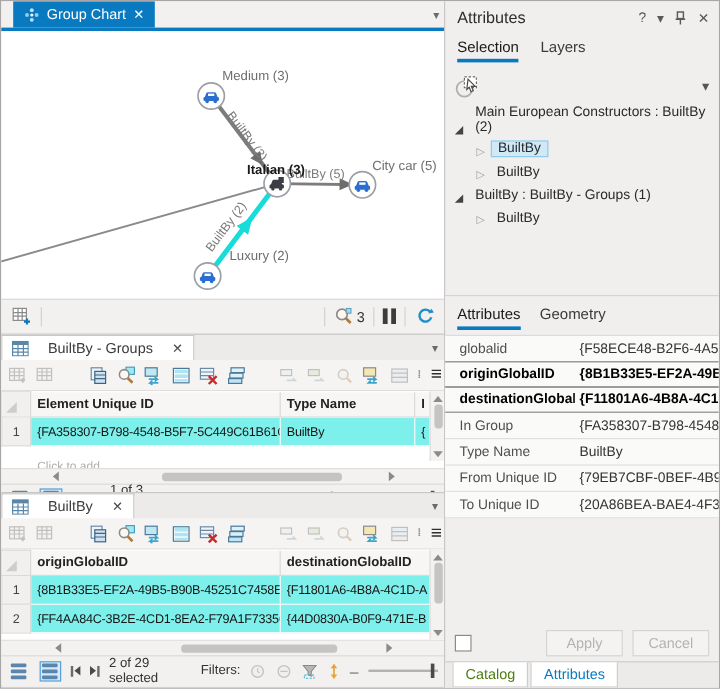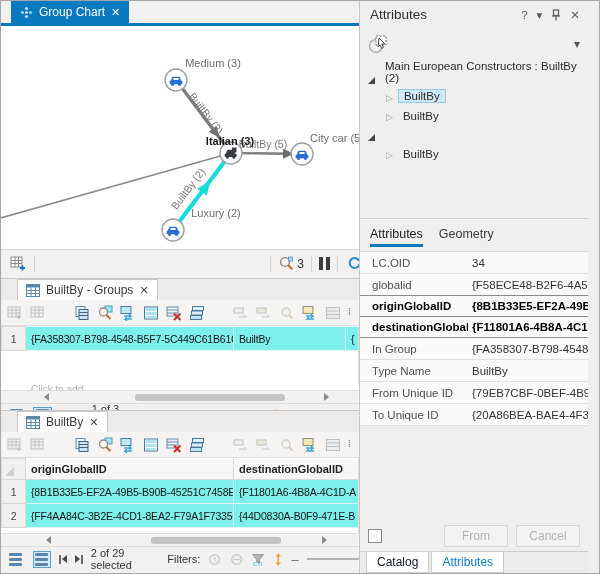--- a/index.html
+++ b/index.html
@@ -16,21 +16,21 @@
   
   .chart-canvas{position:absolute;left:0;top:25px;width:371px;height:223px;background:#fff;border-right:1px solid #c9c7c5;}
   
   .chart-statusbar{position:absolute;left:0;top:248px;width:371px;height:28px;background:#f2f1ef;border-top:1px solid #dddbd9;border-right:1px solid #c9c7c5;display:flex;align-items:center;padding:0 8px;}
   .vsep{width:1px;height:16px;background:#d4d2d0;margin:0 7px;}
   .zoombadge{display:flex;align-items:center;gap:2px;font-size:12px;color:#333;}
   .pause{display:flex;gap:3px;}
   .pause span{display:block;width:4px;height:13px;background:#3c3c3c;}
   
   .panel-tabstrip{display:flex;align-items:flex-end;height:22px;background:#edebe9;border-top:1px solid #c9c7c5;border-right:1px solid #c9c7c5;}
-  .panel-tab{height:21px;background:#fff;border:1px solid #c9c7c5;border-bottom:none;display:flex;align-items:center;gap:6px;padding:0 8px;font-size:12px;color:#3a3a3a;margin-left:16px;}
+  .panel-tab{height:21px;background:#fff;border:1px solid #c9c7c5;border-bottom:none;display:flex;align-items:center;gap:16px;padding:0 8px;font-size:12px;color:#3a3a3a;margin-left:0;}
   .panel-tab .close{color:#4a4a4a;font-size:11px;}
   .toolbar{height:26px;background:#f5f4f2;border-bottom:1px solid #e0dedc;border-right:1px solid #c9c7c5;display:flex;align-items:center;gap:7px;padding:0 6px;}
   .tbtn{width:18px;height:18px;display:flex;align-items:center;justify-content:center;}
   .menu-btn{margin-left:auto;color:#2e2e2e;font-size:16px;font-weight:bold;line-height:1;padding-right:2px;}
   .odots{color:#8a8a8a;font-size:9px;letter-spacing:-1px;}
   
   .grid{position:relative;background:#fff;border-right:1px solid #c9c7c5;font-size:10.5px;color:#141414;}
   .grid table{border-collapse:collapse;table-layout:fixed;width:357px;}
   .grid th{background:#f7f6f5;border:1px solid #dbd9d7;border-top:none;font-weight:bold;color:#222;text-align:left;padding:3px 5px;font-size:11px;height:21px;}
   .grid td{border:1px solid #e4f6f5;padding:3px 5px;height:24px;white-space:nowrap;overflow:hidden;letter-spacing:-0.2px;}
@@ -56,21 +56,21 @@
   .bars i{display:block;width:13px;height:3px;background:#5a86ad;border-radius:1px;}
   .navbtn{display:flex;align-items:center;gap:1px;}
   .navbar{width:2px;height:9px;background:#6a6a6a;}
   .navbtn.dim .navbar{background:#bcbab8;}
   .navbtn.dim .tri-left{border-right-color:#bcbab8;}
   .navbtn.dim .tri-right{border-left-color:#bcbab8;}
   .slider{width:66px;height:2px;background:#b4b2b0;position:relative;}
   .slider i{position:absolute;top:-5px;width:3px;height:12px;background:#4a4a4a;}
   .minus{color:#6a6a6a;font-size:13px;}
   
-  #right{position:absolute;left:358px;top:0;width:229px;height:574px;background:#f1efee;border-left:1px solid #c9c7c5;}
+  #right{position:absolute;left:369px;top:0;width:229px;height:574px;background:#f1efee;border-left:1px solid #c9c7c5;}
   .pane-header{display:flex;align-items:center;padding:6px 8px 2px 10px;}
   .pane-title{font-size:13.5px;color:#2e2e2e;}
   .pane-hicons{margin-left:auto;display:flex;gap:9px;color:#5a5a5a;font-size:11.5px;align-items:center;}
   .sel-tabs{display:flex;gap:18px;padding:8px 0 0 10px;font-size:12.5px;color:#3a3a3a;}
   .sel-tab.active{color:#1a1a1a;border-bottom:3px solid #0a7ac0;padding-bottom:3px;}
   .sel-tab{padding-bottom:6px;}
   .changesel{display:flex;align-items:center;gap:9px;padding:9px 8px 8px 8px;font-size:12px;color:#333;}
   .changesel .caret{margin-left:auto;color:#555;}
   .tree{padding:2px 0 0 0;font-size:11.5px;color:#2a2a2a;}
   .tree-row{display:flex;align-items:flex-end;height:19px;gap:5px;}
@@ -85,21 +85,21 @@
   .fname{width:108px;padding-left:12px;color:#4f4f4f;white-space:nowrap;overflow:hidden;flex:none;}
   .fval{flex:1;color:#333;white-space:nowrap;overflow:hidden;padding-left:4px;}
   .frow.hl{border-top:1px solid #8a8a8a;border-bottom:1px solid #8a8a8a;margin-top:-1px;}
   .frow.hl .fname,.frow.hl .fval{font-weight:bold;color:#000;}
   .apply-row{position:absolute;left:0;right:0;bottom:26px;height:26px;display:flex;align-items:center;padding:0 8px;gap:8px;}
   .checkbox{width:14px;height:14px;border:1px solid #8a8a8a;background:#fff;}
   .chk-label{font-size:12px;color:#333;}
   .btn{width:64px;height:22px;background:#f4f3f2;border:1px solid #d6d4d2;color:#b5b3b1;font-size:12px;display:flex;align-items:center;justify-content:center;margin-left:auto;}
   .btn+.btn{margin-left:0;}
   .bottom-tabs{position:absolute;left:0;right:0;bottom:0;height:24px;background:#edebe9;border-top:1px solid #cfcdcb;display:flex;align-items:flex-start;padding-left:6px;gap:2px;}
-  .btab{height:21px;background:#fff;border:1px solid #cfcdcb;border-top:none;display:flex;align-items:center;padding:0 10px;font-size:12px;color:#0f172a;}
+  .btab{height:21px;background:#fff;border:1px solid #cfcdcb;border-top:none;display:flex;align-items:center;padding:0 10px;font-size:12px;color:#4d7c0f;}
   .btab.active{color:#0a7ac0;}
 </style>
 </head>
 <body>
 
 <div id="app">
 
   <div id="left">
 
     <div class="chart-tabstrip">
@@ -324,20 +324,26 @@
       </div>
       <div class="grid" style="height:58px;">
         <table>
           <colgroup>
               <col style="width:24px">
               <col style="width:208px">
               <col style="width:112px">
               <col style="width:13px">
             </colgroup>
           <tbody>
+              <tr>
+            <th class="numcell corner"></th>
+            <th>Element Unique ID</th>
+            <th>Type Name</th>
+            <th>I</th>
+          </tr>
           <tr class="rowsel">
             <td class="numcell">1</td>
             <td>{FA358307-B798-4548-B5F7-5C449C61B61C}</td>
             <td>BuiltBy</td>
             <td>{</td>
           </tr>
         </tbody>
           </table>
         <div class="vscroll" style="height:58px;">
           <div style="padding-top:4px;">
@@ -607,20 +613,24 @@
         <span>?</span>
         <span>▾</span>
         <svg width="10" height="12" viewBox="0 0 10 12">
             <rect x="2.5" y="1" width="5" height="5.5" fill="none" stroke="#5a5a5a" stroke-width="1.2"></rect>
             <line x1="1" y1="7" x2="9" y2="7" stroke="#5a5a5a" stroke-width="1.2"></line>
             <line x1="5" y1="7" x2="5" y2="11.5" stroke="#5a5a5a" stroke-width="1.2"></line>
           </svg>
         <span>✕</span>
       </span>
     </div>
+    <div class="sel-tabs">
+      <span class="sel-tab active">Selection</span>
+      <span class="sel-tab">Layers</span>
+    </div>
     <div class="changesel">
       <svg width="24" height="22" viewBox="0 0 24 22">
         <circle cx="8" cy="13" r="6.5" fill="none" stroke="#b0aeac" stroke-width="1.4"></circle>
         <rect x="8" y="3" width="10" height="9" fill="#fff" stroke="#6a6a6a" stroke-dasharray="2,1.5"></rect>
         <polygon points="11,5 17,11 13.8,11 15.4,14.6 13.6,15.4 12,11.8 10,13.6" fill="#fff" stroke="#4a4a4a"></polygon>
       </svg>
       <span class="caret">▾</span>
     </div>
     <div class="tree">
       <div class="tree-row">
@@ -630,37 +640,34 @@
       <div class="tree-row">
         <span class="col-arrow">▷</span>
         <span class="tree-label sel">BuiltBy</span>
       </div>
       <div class="tree-row">
         <span class="col-arrow">▷</span>
         <span class="tree-label">BuiltBy</span>
       </div>
       <div class="tree-row">
         <span class="exp"></span>
+        <span class="tree-label">BuiltBy : BuiltBy - Groups (1)</span>
       </div>
       <div class="tree-row">
         <span class="col-arrow">▷</span>
         <span class="tree-label">BuiltBy</span>
       </div>
     </div>
     <div class="divider"></div>
     <div class="detail-tabs">
       <span class="sel-tab active">Attributes</span>
       <span class="sel-tab">Geometry</span>
     </div>
     <div class="fields">
       <div class="frow">
-          <span class="fname">LC.OID</span>
-          <span class="fval">34</span>
-        </div>
-      <div class="frow">
           <span class="fname">globalid</span>
           <span class="fval">{F58ECE48-B2F6-4A50-A86B</span>
         </div>
       <div class="frow hl">
           <span class="fname">originGlobalID</span>
           <span class="fval">{8B1B33E5-EF2A-49B5-B90B</span>
         </div>
       <div class="frow hl">
           <span class="fname">destinationGlobalID</span>
           <span class="fval">{F11801A6-4B8A-4C1D-A46</span>
@@ -677,21 +684,21 @@
           <span class="fname">From Unique ID</span>
           <span class="fval">{79EB7CBF-0BEF-4B9B-8579</span>
         </div>
       <div class="frow">
           <span class="fname">To Unique ID</span>
           <span class="fval">{20A86BEA-BAE4-4F33-B10</span>
         </div>
     </div>
     <div class="apply-row">
       <span class="checkbox"></span>
-      <span class="btn">From</span>
+      <span class="btn">Apply</span>
       <span class="btn">Cancel</span>
     </div>
     <div class="bottom-tabs">
       <span class="btab">Catalog</span>
       <span class="btab active">Attributes</span>
     </div>
   </div>
 </div>
 
 </body></html>

